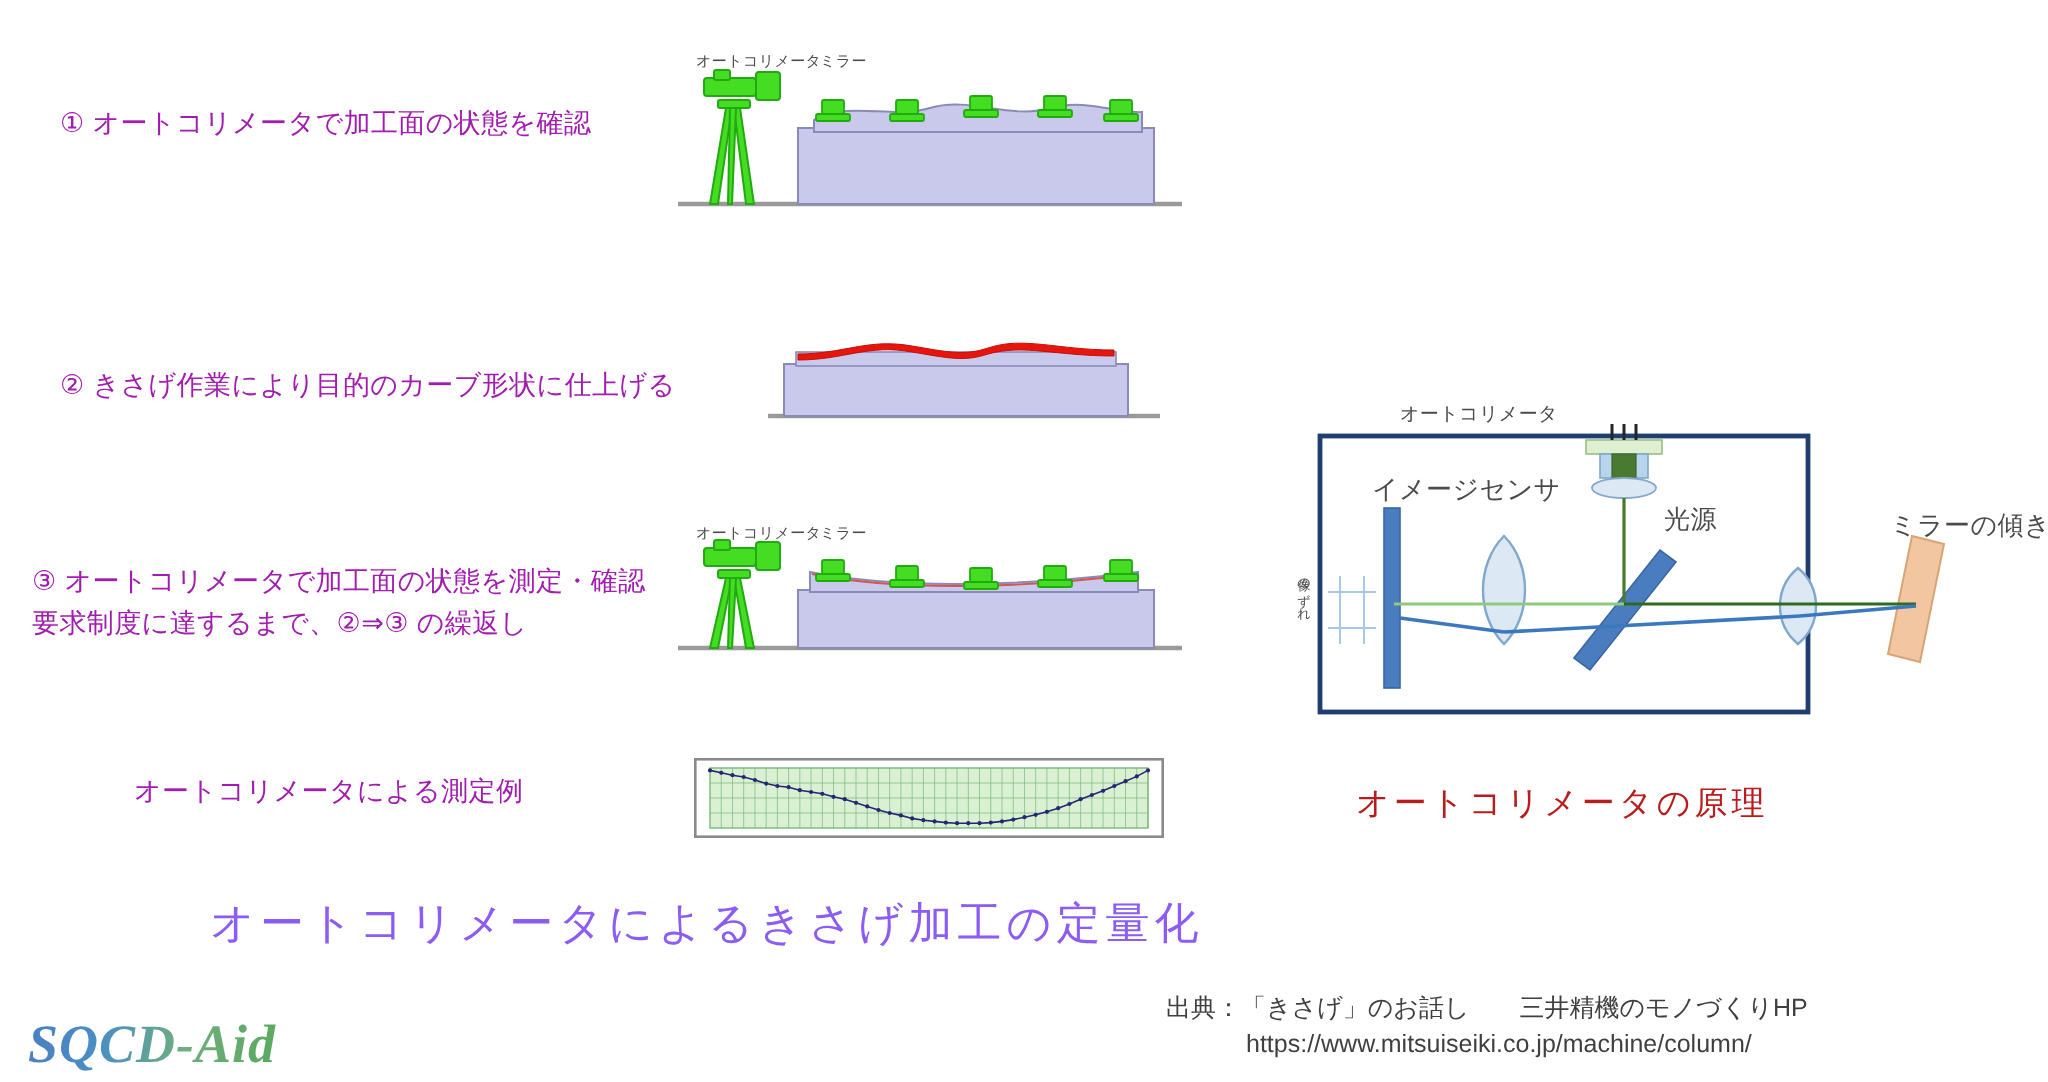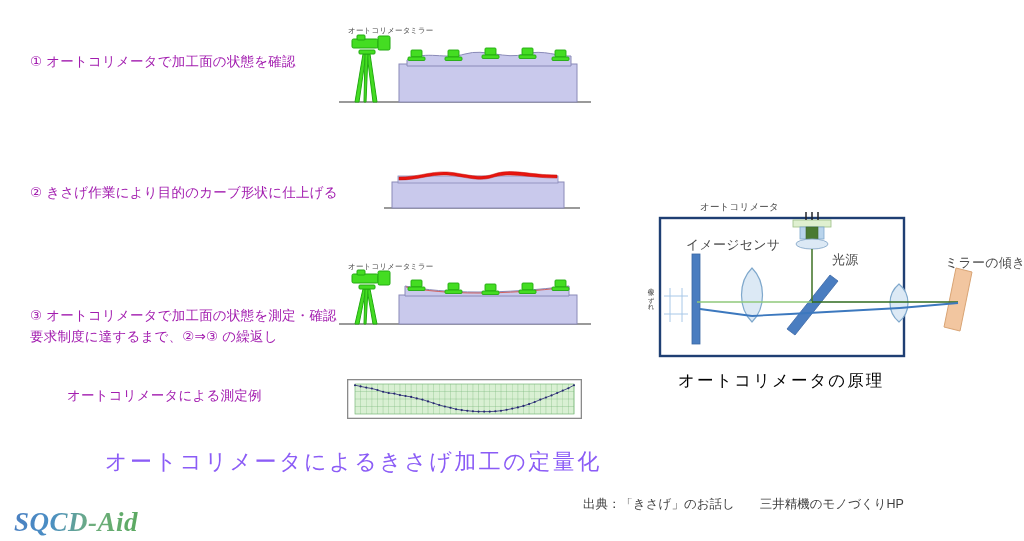--- a/index.html
+++ b/index.html
@@ -20,39 +20,39 @@
   
   .step-text {
     font-size: 13.5px;
     line-height: 1.55;
     color: #a21caf;
     white-space: pre-line;
     letter-spacing: 0.2px;
   }
   #step1-text { left: 30px;  top: 52px;  width: 300px; }
   #step2-text { left: 30px;  top: 183px; width: 310px; }
-  #step3-text { left: 30px;  top: 281px; width: 320px; margin-top: 25px; }
+  #step3-text { left: 16px;  top: 281px; width: 320px; }
   #step4-text { left: 67px;  top: 386px; width: 290px; }
 
   
   #main-title {
     left: 105px;
     top: 447px;
     font-size: 22px;
     letter-spacing: 2.5px;
     color: #8b5cf6;
   }
 
   
   #principle-title {
     left: 678px;
-    top: 370px;
+    top: 391px;
     font-size: 16.5px;
     letter-spacing: 2px;
-    color: #000000;
+    color: #b91c1c;
   }
 
   
   #source-block {
     left: 583px;
     top: 479px;
     font-size: 12.5px;
     line-height: 1.45;
     color: #3f3f3f;
     margin-top: 16px;
@@ -352,15 +352,16 @@
   <div class="abs diag-label" style="left:46px; top:40px;">イメージセンサ</div>
   <div class="abs diag-label" style="left:192px; top:55px;">光源</div>
   <div class="abs diag-label" style="left:305px; top:58px;">ミラーの傾き</div>
   <div class="abs diag-label" style="left:6px; top:88px; writing-mode:vertical-rl; font-size:6.5px;">像のずれ</div>
 </div>
 
 <div class="abs" id="principle-title">オートコリメータの原理</div>
 
 <div class="abs" id="source-block">
   <div>出典：「きさげ」のお話し　　三井精機のモノづくりHP</div>
+  <div id="source-line2">https://www.mitsuiseiki.co.jp/machine/column/</div>
 </div>
 
 <div class="abs" id="logo">SQCD-Aid</div>
 
 </body></html>

